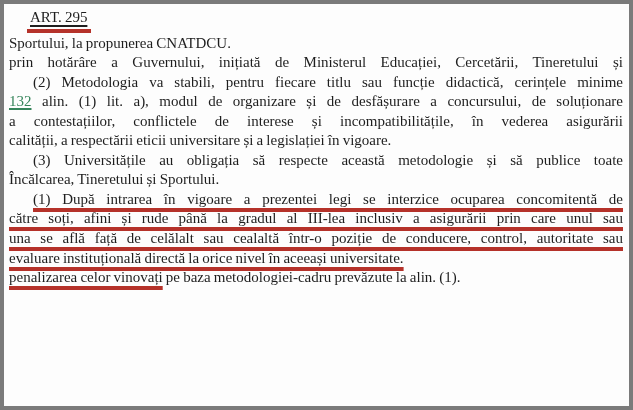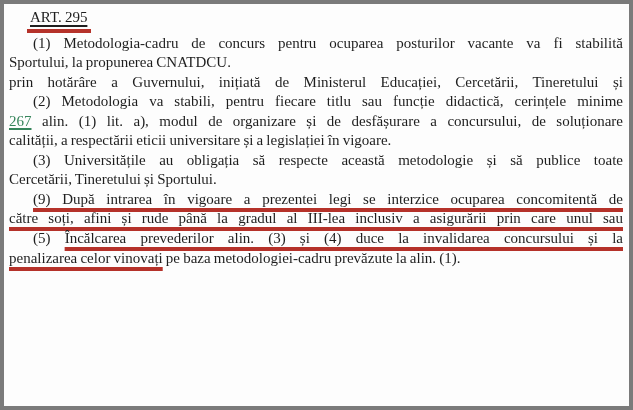--- a/index.html
+++ b/index.html
@@ -55,26 +55,27 @@
   }
 </style>
 </head>
 <body>
 
 <div class="page">
   <div class="line title-line">
     <span class="title-wrap"><span class="title-text">ART. 295</span></span>
   </div>
   <div>
-      <div class="line indent justify"><span class="seg plain">(1) Metodologia-cadru de concurs pentru ocuparea posturilor vacante va fi stabilită</span></div>
       <div class="line"><span class="seg plain">Sportului, la propunerea CNATDCU.</span></div>
       <div class="line justify"><span class="seg plain">prin hotărâre a Guvernului, inițiată de Ministerul Educației, Cercetării, Tineretului și</span></div>
       <div class="line indent justify"><span class="seg plain">(2) Metodologia va stabili, pentru fiecare titlu sau funcție didactică, cerințele minime</span></div>
-      <div class="line justify"><span class="seg link">267</span><span class="seg plain"> alin. (1) lit. a), modul de organizare și de desfășurare a concursului, de soluționare</span></div>
+      <div class="line justify"><span class="seg link">132</span><span class="seg plain"> alin. (1) lit. a), modul de organizare și de desfășurare a concursului, de soluționare</span></div>
+      <div class="line justify"><span class="seg plain">a contestațiilor, conflictele de interese și incompatibilitățile, în vederea asigurării</span></div>
       <div class="line"><span class="seg plain">calității, a respectării eticii universitare și a legislației în vigoare.</span></div>
       <div class="line indent justify"><span class="seg plain">(3) Universitățile au obligația să respecte această metodologie și să publice toate</span></div>
-      <div class="line"><span class="seg plain">Cercetării, Tineretului și Sportului.</span></div>
-      <div class="line indent justify"><span class="seg marked">(9) După intrarea în vigoare a prezentei legi se interzice ocuparea concomitentă de</span></div>
+      <div class="line"><span class="seg plain">Încălcarea, Tineretului și Sportului.</span></div>
+      <div class="line indent justify"><span class="seg marked">(1) După intrarea în vigoare a prezentei legi se interzice ocuparea concomitentă de</span></div>
       <div class="line justify"><span class="seg marked">către soți, afini și rude până la gradul al III-lea inclusiv a asigurării prin care unul sau</span></div>
-      <div class="line indent justify"><span class="seg plain">(5) </span><span class="seg marked">Încălcarea prevederilor alin. (3) și (4) duce la invalidarea concursului și la</span></div>
+      <div class="line justify"><span class="seg marked">una se află față de celălalt sau cealaltă într-o poziție de conducere, control, autoritate sau</span></div>
+      <div class="line"><span class="seg marked">evaluare instituțională directă la orice nivel în aceeași universitate.</span></div>
       <div class="line"><span class="seg marked">penalizarea celor vinovați</span><span class="seg plain"> pe baza metodologiei-cadru prevăzute la alin. (1).</span></div>
     </div>
 </div>
 
 </body></html>

